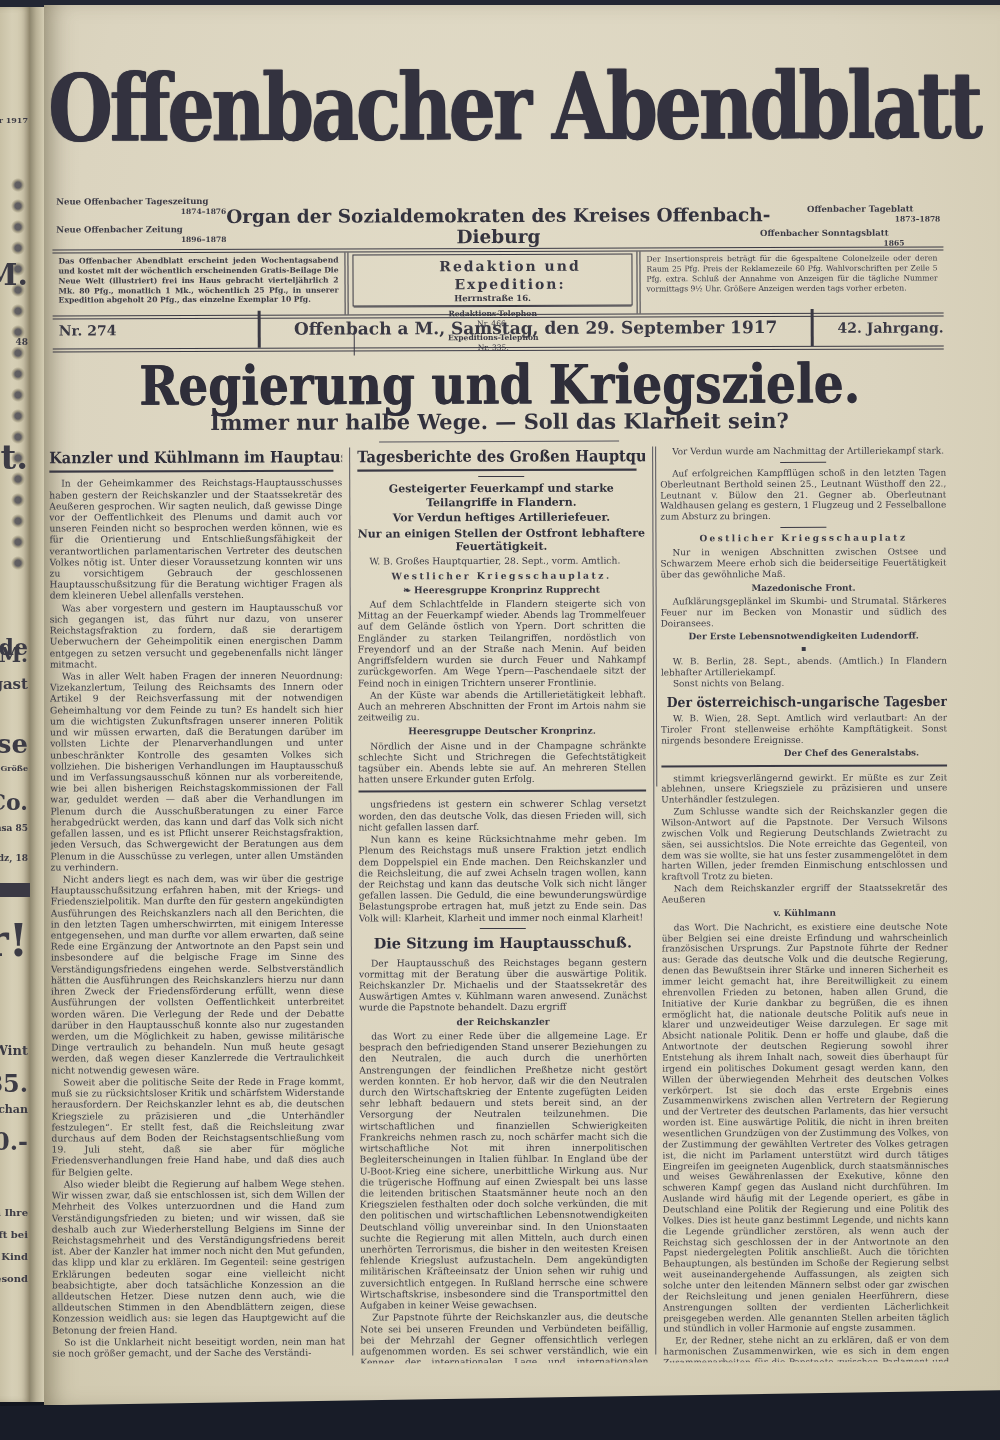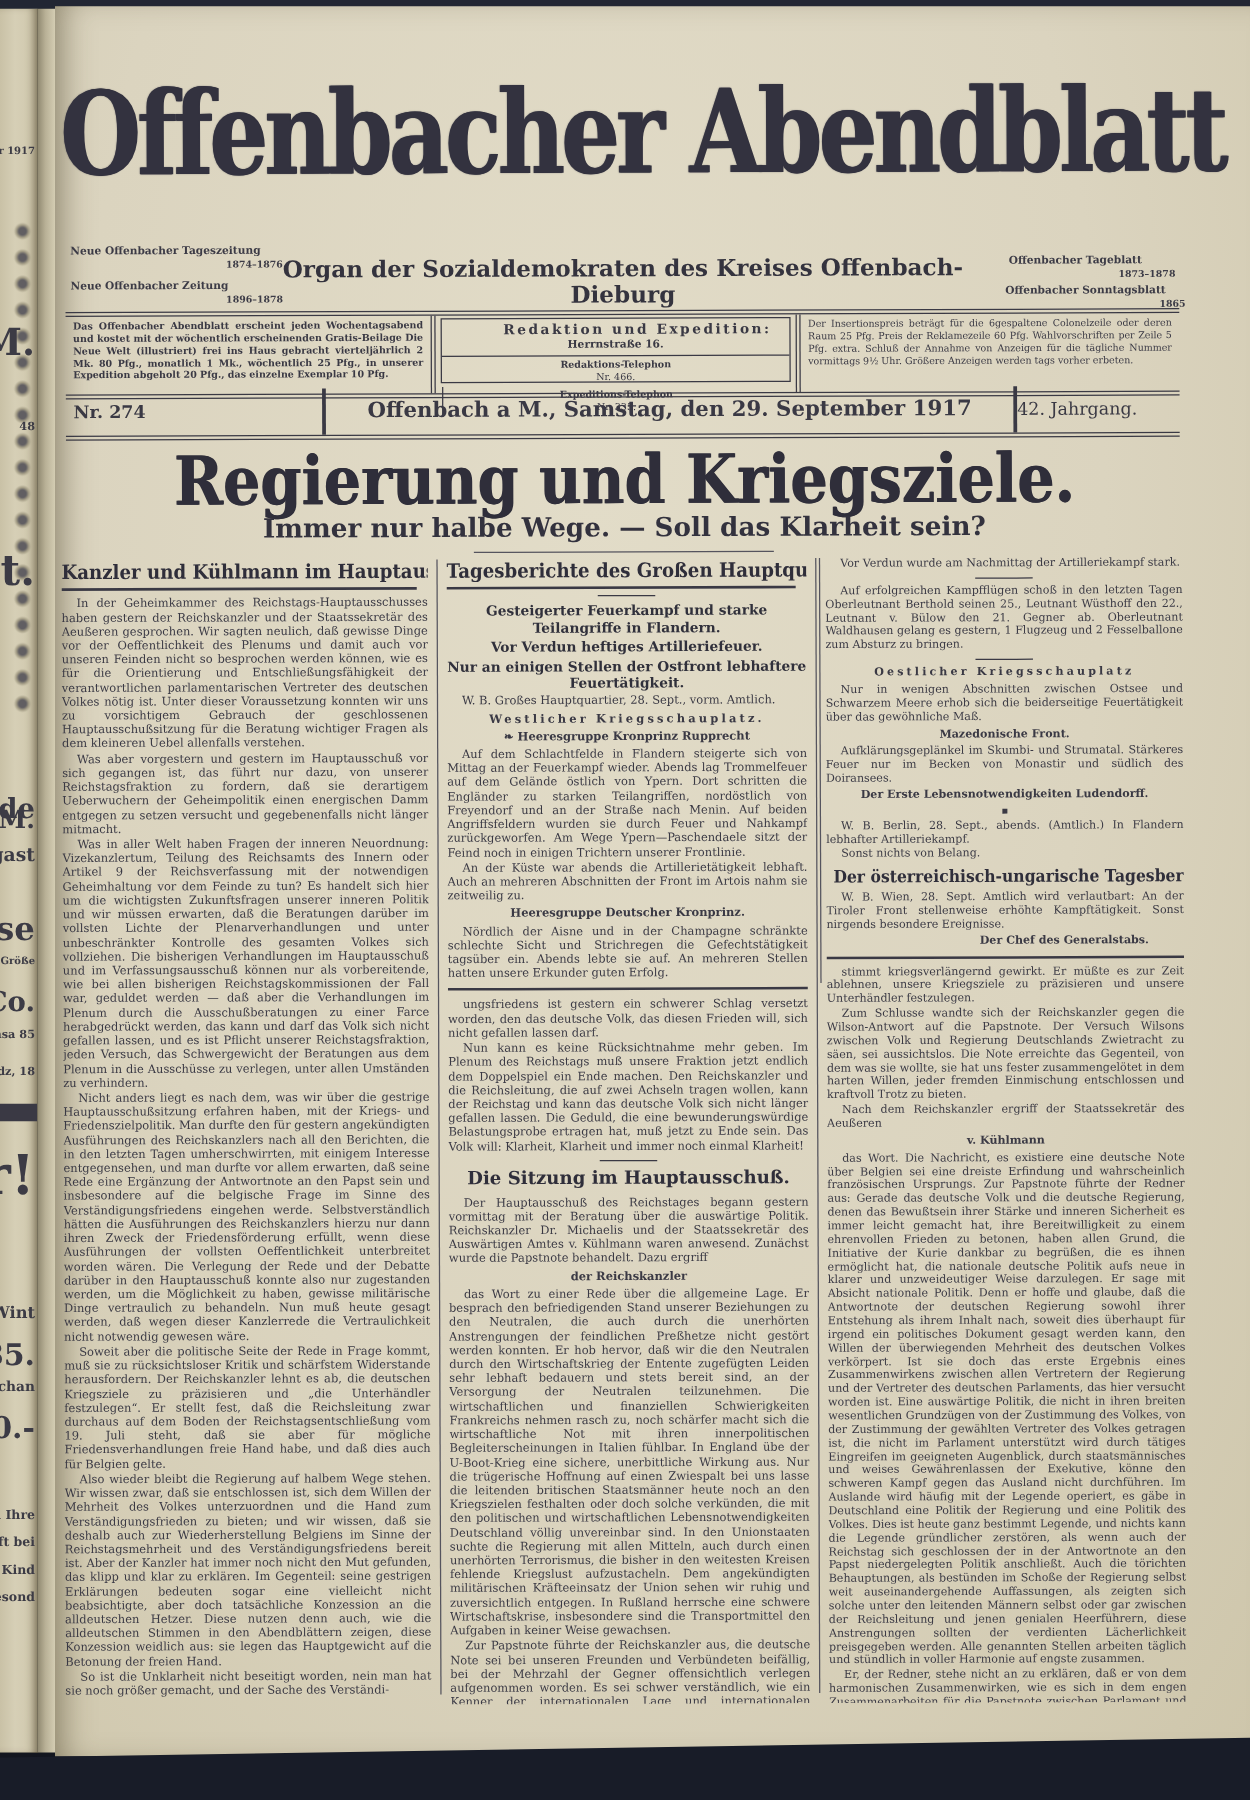--- a/index.html
+++ b/index.html
@@ -41,42 +41,42 @@
   .page{position:absolute;left:44px;top:5px;width:956px;height:1400px;background:radial-gradient(ellipse at 45% 28%,#e2dcc8 0%,#dbd4bf 55%,#cec6ab 100%);box-shadow:inset 16px 0 26px -12px rgba(70,60,35,.55);overflow:hidden;}
   .content{position:absolute;left:6px;top:0;width:901px;height:1395px;color:#3a3944;transform:rotate(-0.2deg);}
 
   
   .masthead{position:absolute;left:0;top:48px;width:100%;text-align:center;font-weight:bold;color:#33323f;font-size:74px;letter-spacing:-3px;transform:scale(1,1.25);transform-origin:center top;text-shadow:1px 0 0 #33323f,0 0 1px rgba(40,40,55,.6);white-space:nowrap;}
   .pred{position:absolute;font-size:8.5px;font-weight:bold;line-height:1.25;color:#3c3b46;}
   .pred .yrs{display:block;font-weight:bold;font-size:7.5px;text-align:right;}
   .pl{left:8px;top:190px;width:170px;}
   .pl2{left:8px;top:218px;width:170px;}
   .pr{left:732px;top:200px;width:160px;text-align:center;}
-  .pr2{left:740px;top:224px;width:160px;text-align:center;}
+  .pr2{left:696px;top:224px;width:160px;text-align:center;}
   .organ{position:absolute;left:160px;top:200px;width:580px;text-align:center;font-size:18.5px;font-weight:bold;color:#34333e;}
 
   
   .infobar{position:absolute;left:4px;top:243px;width:891px;height:62px;border-top:4px double #3a3944;border-bottom:4px double #3a3944;display:flex;font-size:7.6px;line-height:1.3;}
   .ib-cell{padding:3px 6px;box-sizing:border-box;}
   .ib-left{width:292px;font-weight:bold;text-align:justify;}
   .ib-mid{width:296px;border-left:4px double #3a3944;border-right:4px double #3a3944;padding:2px 4px;}
   .ib-mid-inner{border:1px solid #3a3944;height:52px;box-sizing:border-box;text-align:center;}
-  .ib-mid-title{font-weight:bold;font-size:11px;letter-spacing:2px;padding-top:2px;padding-left:35px;}
+  .ib-mid-title{font-weight:bold;font-size:14px;letter-spacing:2px;padding-top:2px;padding-left:35px;}
   .ib-mid-addr{font-size:8.5px;font-weight:bold;}
   .ib-tels{display:flex;border-top:1px solid #3a3944;margin-top:2px;flex-direction:column;}
   .ib-tel{flex:1;padding:2px;font-weight:bold;}
   .ib-tel+.ib-tel{border-left:1px solid #3a3944;text-align:center;}
   .ib-tel .no{display:block;font-weight:normal;}
   .ib-right{width:303px;text-align:justify;}
 
   
   .dateline{position:absolute;left:4px;top:305px;width:891px;height:37px;border-bottom:4px double #3a3944;display:flex;align-items:center;}
   .dl-issue{width:205px;font-size:14px;font-weight:bold;padding-left:6px;box-sizing:border-box;}
   .dl-mid{width:556px;text-align:center;font-size:17px;font-weight:bold;border-left:3px solid #3a3944;border-right:3px solid #3a3944;height:100%;line-height:37px;box-sizing:border-box;}
-  .dl-vol{flex:1;text-align:left;font-size:14px;font-weight:normal;}
+  .dl-vol{flex:1;text-align:right;font-size:14px;font-weight:bold;}
 
   
   .headline{position:absolute;left:0;top:348px;width:100%;text-align:center;font-size:47px;font-weight:bold;color:#2f2e3a;letter-spacing:0px;transform:scale(1,1.15);transform-origin:center top;text-shadow:.7px 0 0 #2f2e3a;white-space:nowrap;}
   .subhead{position:absolute;left:0;top:404px;width:100%;text-align:center;font-size:21px;font-weight:bold;color:#33323e;}
   .subhead-rule{position:absolute;left:330px;top:436px;width:240px;border-top:1px solid #55545e;}
 
   
   .cols{position:absolute;left:0;top:442px;width:901px;height:916px;}
   .vr{position:absolute;top:0;bottom:8px;width:1px;background:#55545e;}
   .vr1{left:300px;}

